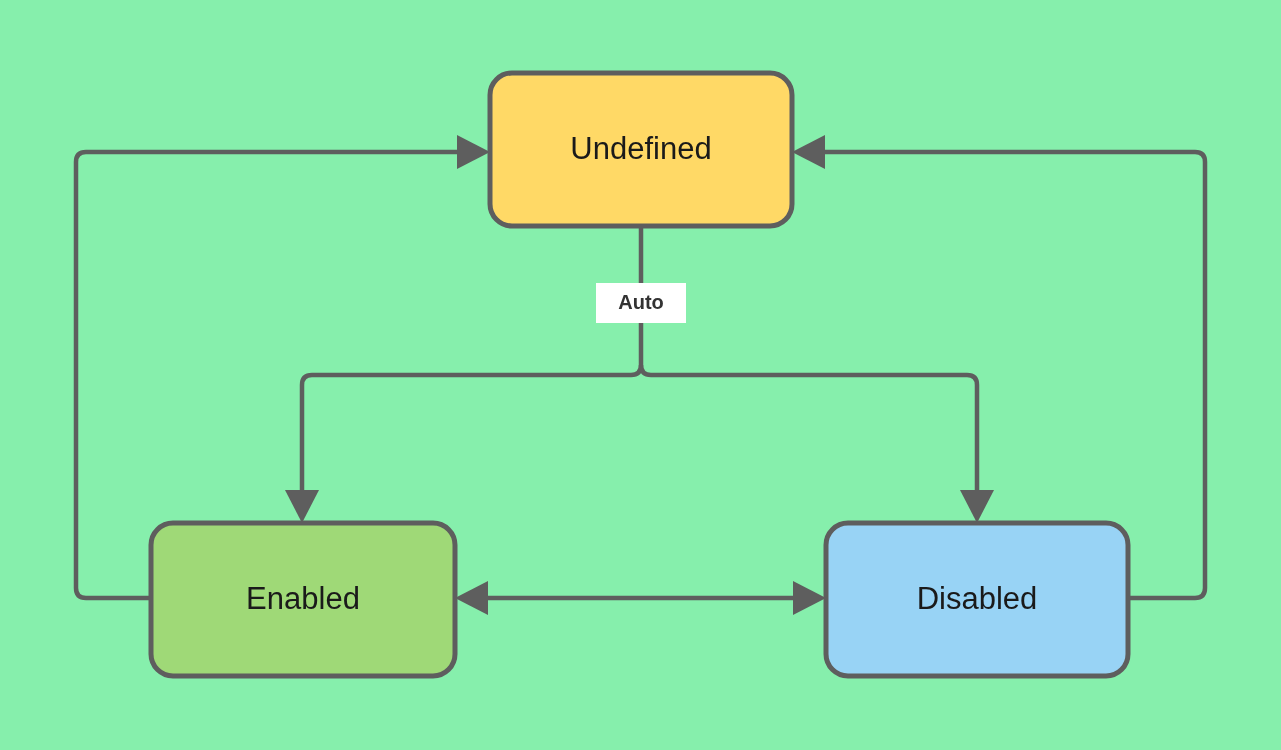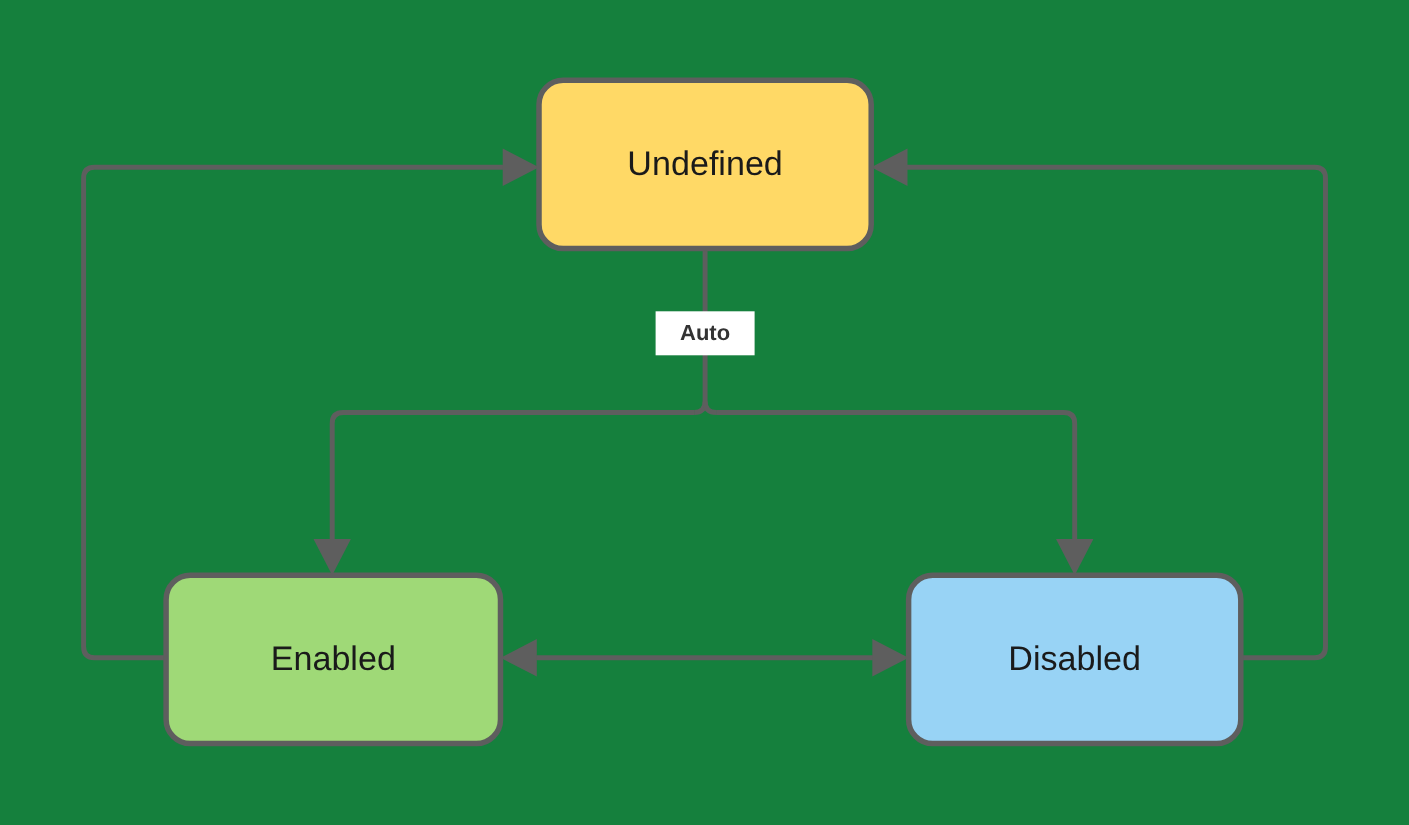--- a/index.html
+++ b/index.html
@@ -7,21 +7,21 @@
     padding: 0;
     background: #ffffff;
   }
   body {
     font-family: "Liberation Sans", sans-serif;
   }
   #canvas {
     position: relative;
     width: 1281px;
     height: 750px;
-    background: #15803d;
+    background: #86efac;
     overflow: hidden;
   }
   #diagram-svg {
     position: absolute;
     left: 0;
     top: 0;
     width: 1281px;
     height: 750px;
   }
   .state-label {

